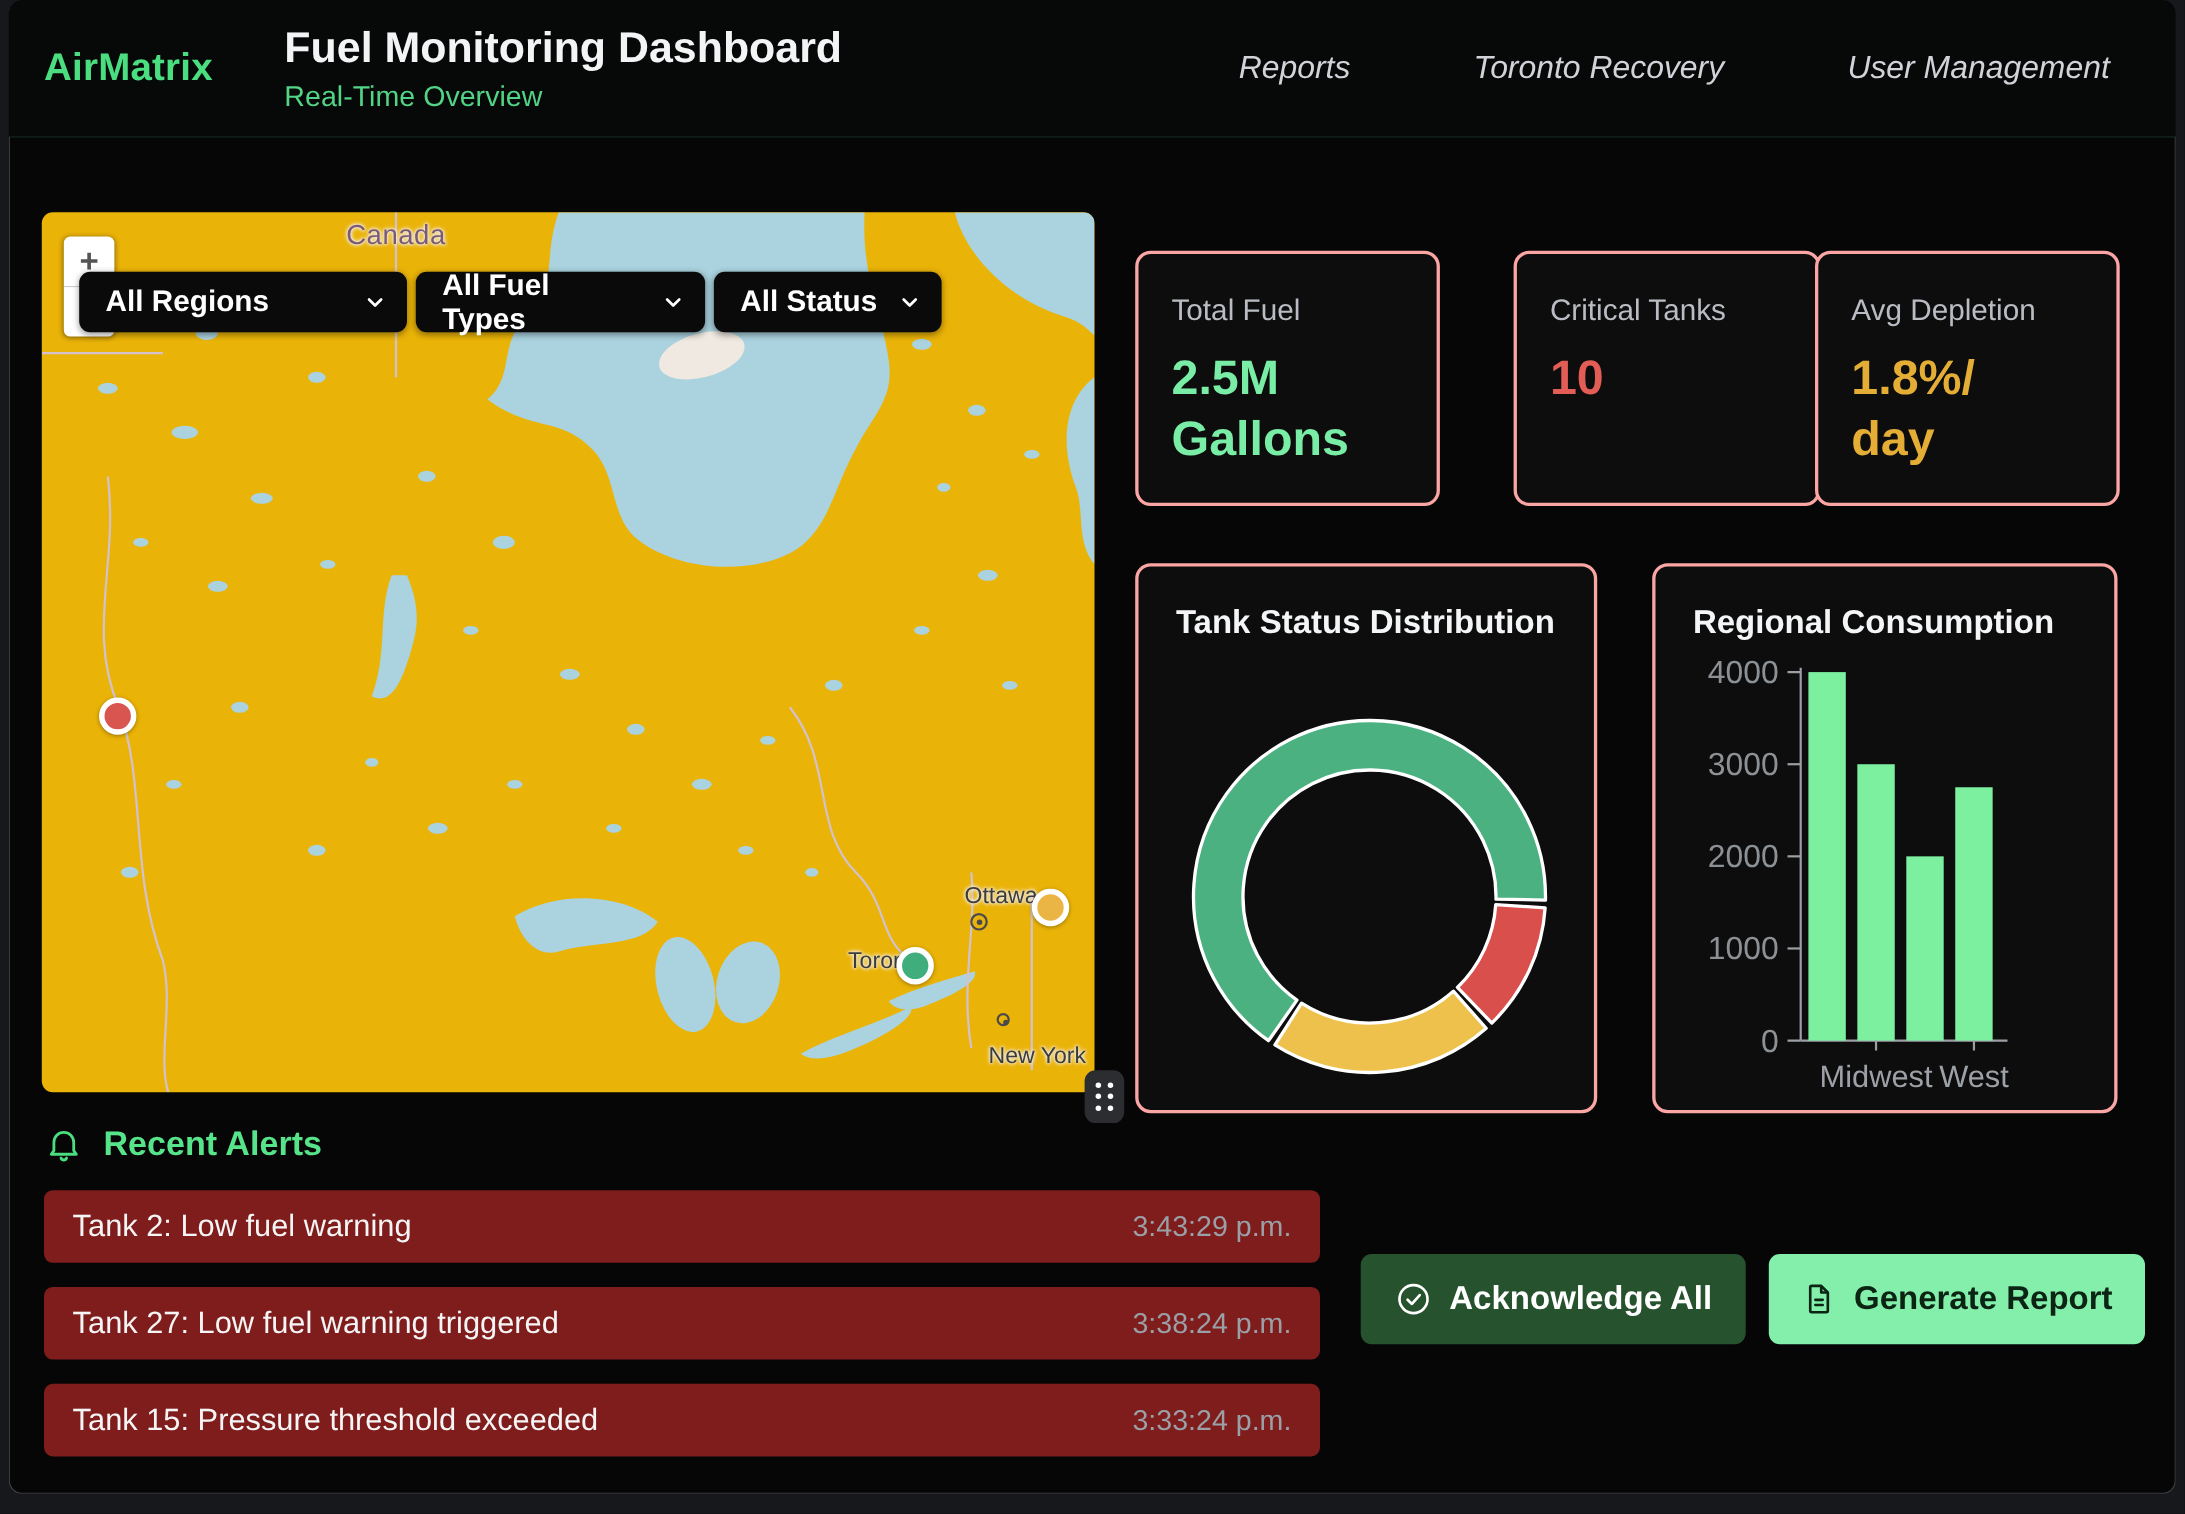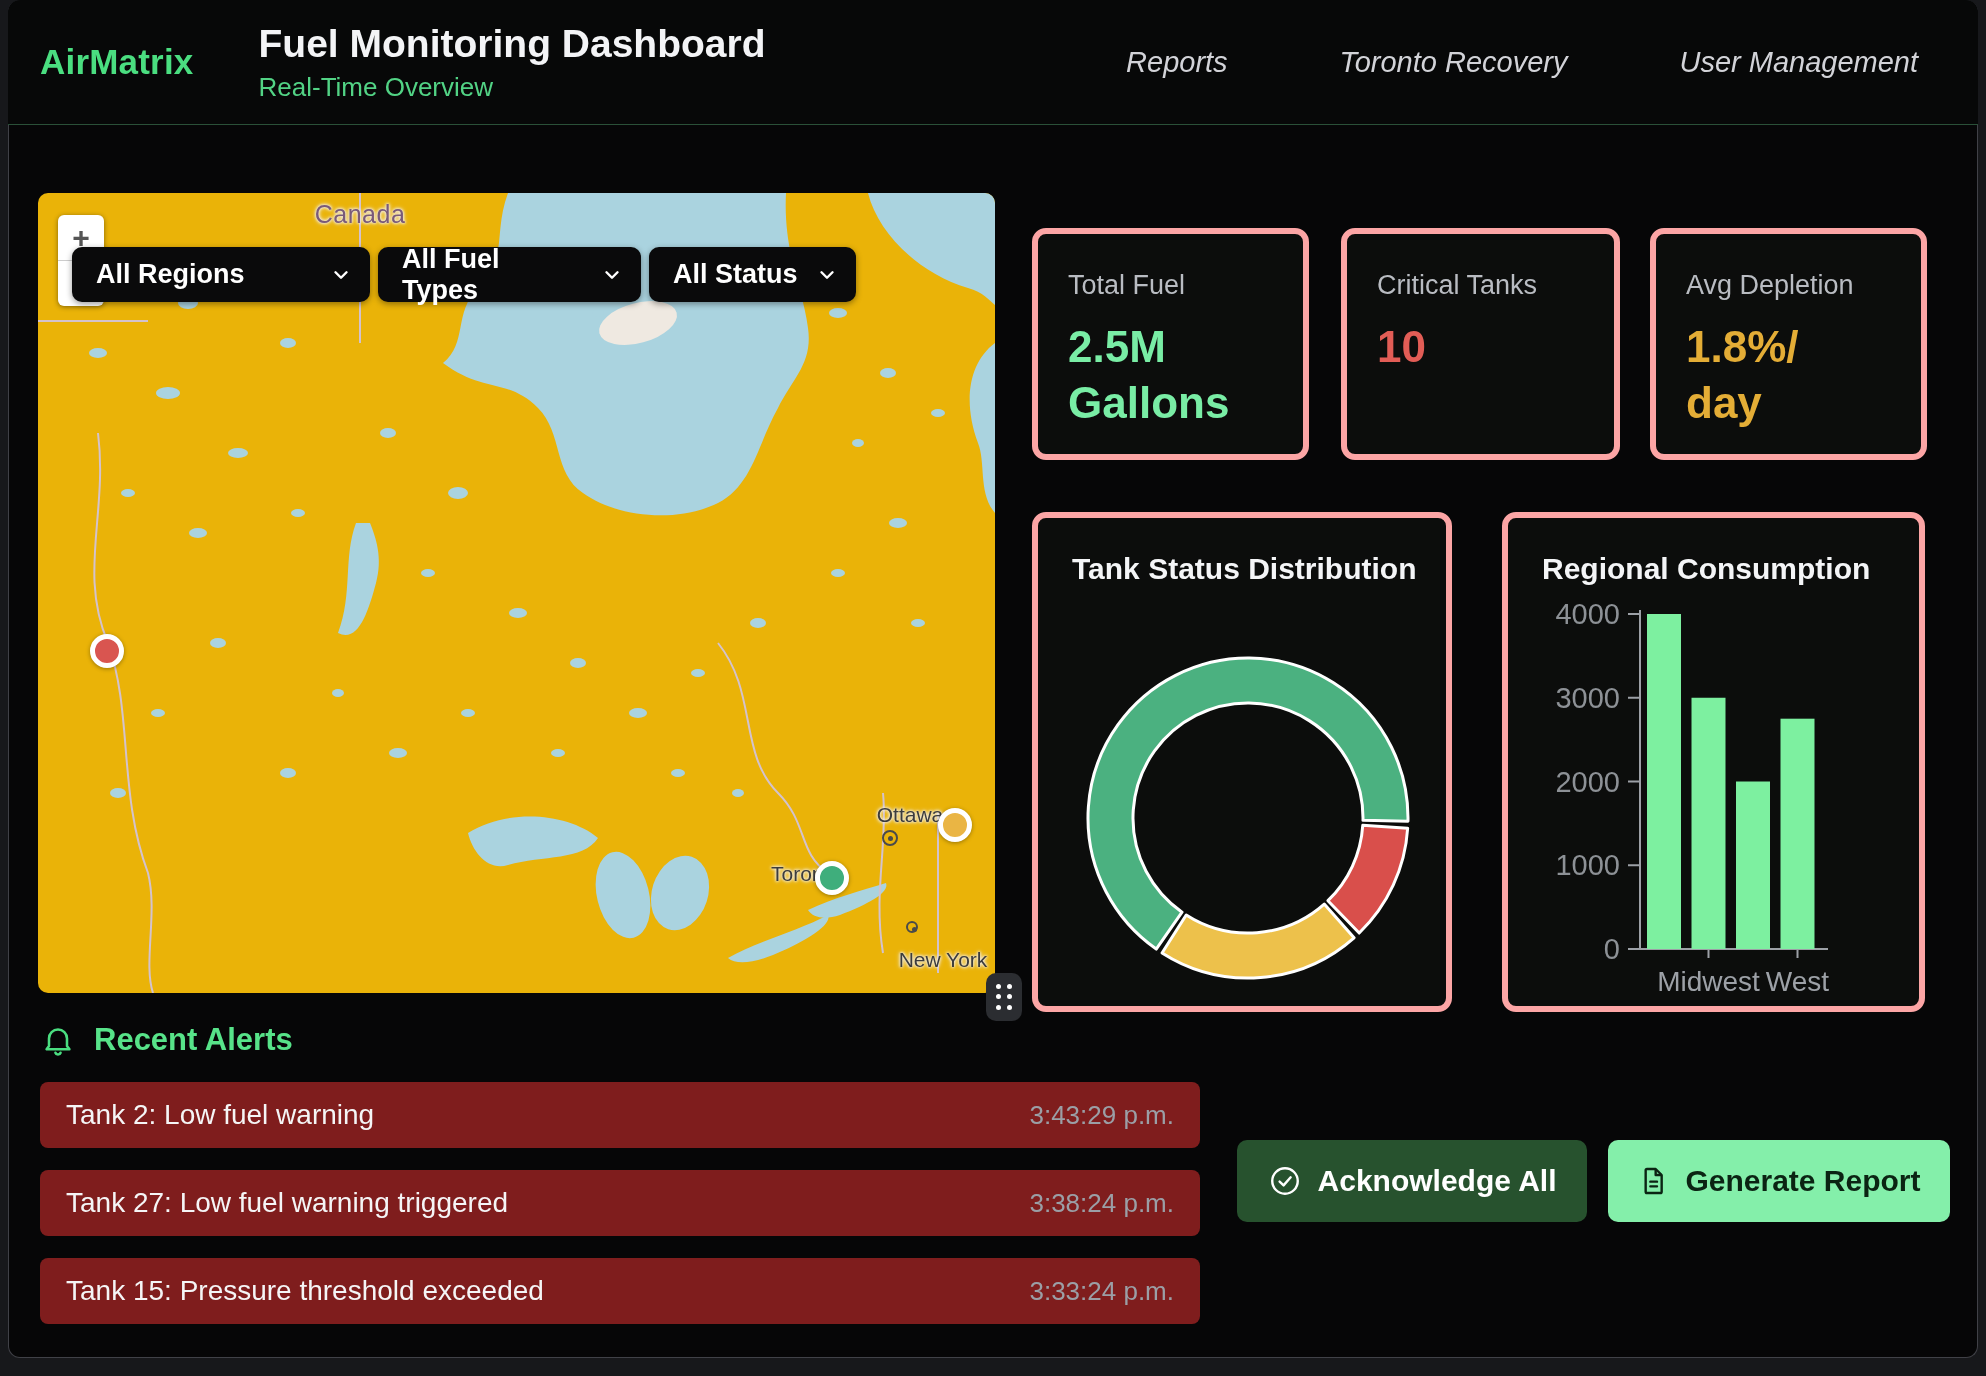--- a/index.html
+++ b/index.html
@@ -32,21 +32,21 @@
   .zoomctl .sep{height:1px;background:#ccc;}
   .filters{position:absolute;left:34px;top:54px;display:flex;gap:8px;z-index:2;}
   .dd{height:55px;background:#0a0a0b;border-radius:10px;display:flex;align-items:center;
     box-sizing:border-box;padding:0 18px 0 24px;color:#fff;font-size:27px;font-weight:600;cursor:pointer;
     justify-content:space-between;box-shadow:0 2px 6px rgba(0,0,0,.4);}
   .dd svg{margin-left:18px;flex:none;}
   .resize-handle{position:absolute;left:948px;top:780px;width:36px;height:48px;background:#2b2d31;
     border-radius:10px;display:grid;grid-template-columns:repeat(2,1fr);place-items:center;padding:8px 7px;box-sizing:border-box;cursor:grab;}
   .resize-handle i{width:5px;height:5px;border-radius:50%;background:#fff;display:block;}
   
-  .card{position:absolute;background:#0c0d0c;border:6px solid #fca5a5;border-radius:14px;box-sizing:border-box;}
+  .card{position:absolute;background:#0c0d0c;border:3px solid #fca5a5;border-radius:14px;box-sizing:border-box;}
   .stat-label{color:#b9bcc2;font-size:27px;margin:36px 0 0 30px;}
   .stat-value{font-size:44px;font-weight:700;line-height:1.28;margin:18px 0 0 30px;width:210px;}
   .card-title{color:#f4f5f7;font-size:30px;font-weight:700;margin:34px 0 0 34px;}
   
   .alerts-title{position:absolute;left:40px;top:1022px;display:flex;align-items:center;gap:18px;}
   .alerts-title span{color:#57e389;font-size:31px;font-weight:700;}
   .alert-row{position:absolute;left:40px;width:1160px;height:66px;background:#7f1d1d;border-radius:8px;
     display:flex;align-items:center;justify-content:space-between;box-sizing:border-box;padding:0 26px;}
   .alert-msg{color:#f5f5f6;font-size:28px;}
   .alert-time{color:#9b9fa6;font-size:26px;}
@@ -197,21 +197,21 @@
     </div>
   </div>
 
   <div class="card" style="left:1032px;top:228px;width:277px;height:232px;">
     <div class="stat-label">Total Fuel</div>
     <div class="stat-value" style="color:#79eda5;">
       <div>2.5M</div>
         <div>Gallons</div>
     </div>
   </div>
-  <div class="card" style="left:1341px;top:228px;width:279px;height:232px;">
+  <div class="card" style="left:1376px;top:228px;width:279px;height:232px;">
     <div class="stat-label">Critical Tanks</div>
     <div class="stat-value" style="color:#e25d56;">
       <div>10</div>
         <div></div>
     </div>
   </div>
   <div class="card" style="left:1650px;top:228px;width:277px;height:232px;">
     <div class="stat-label">Avg Depletion</div>
     <div class="stat-value" style="color:#e4ad36;">
       <div>1.8%/</div>

